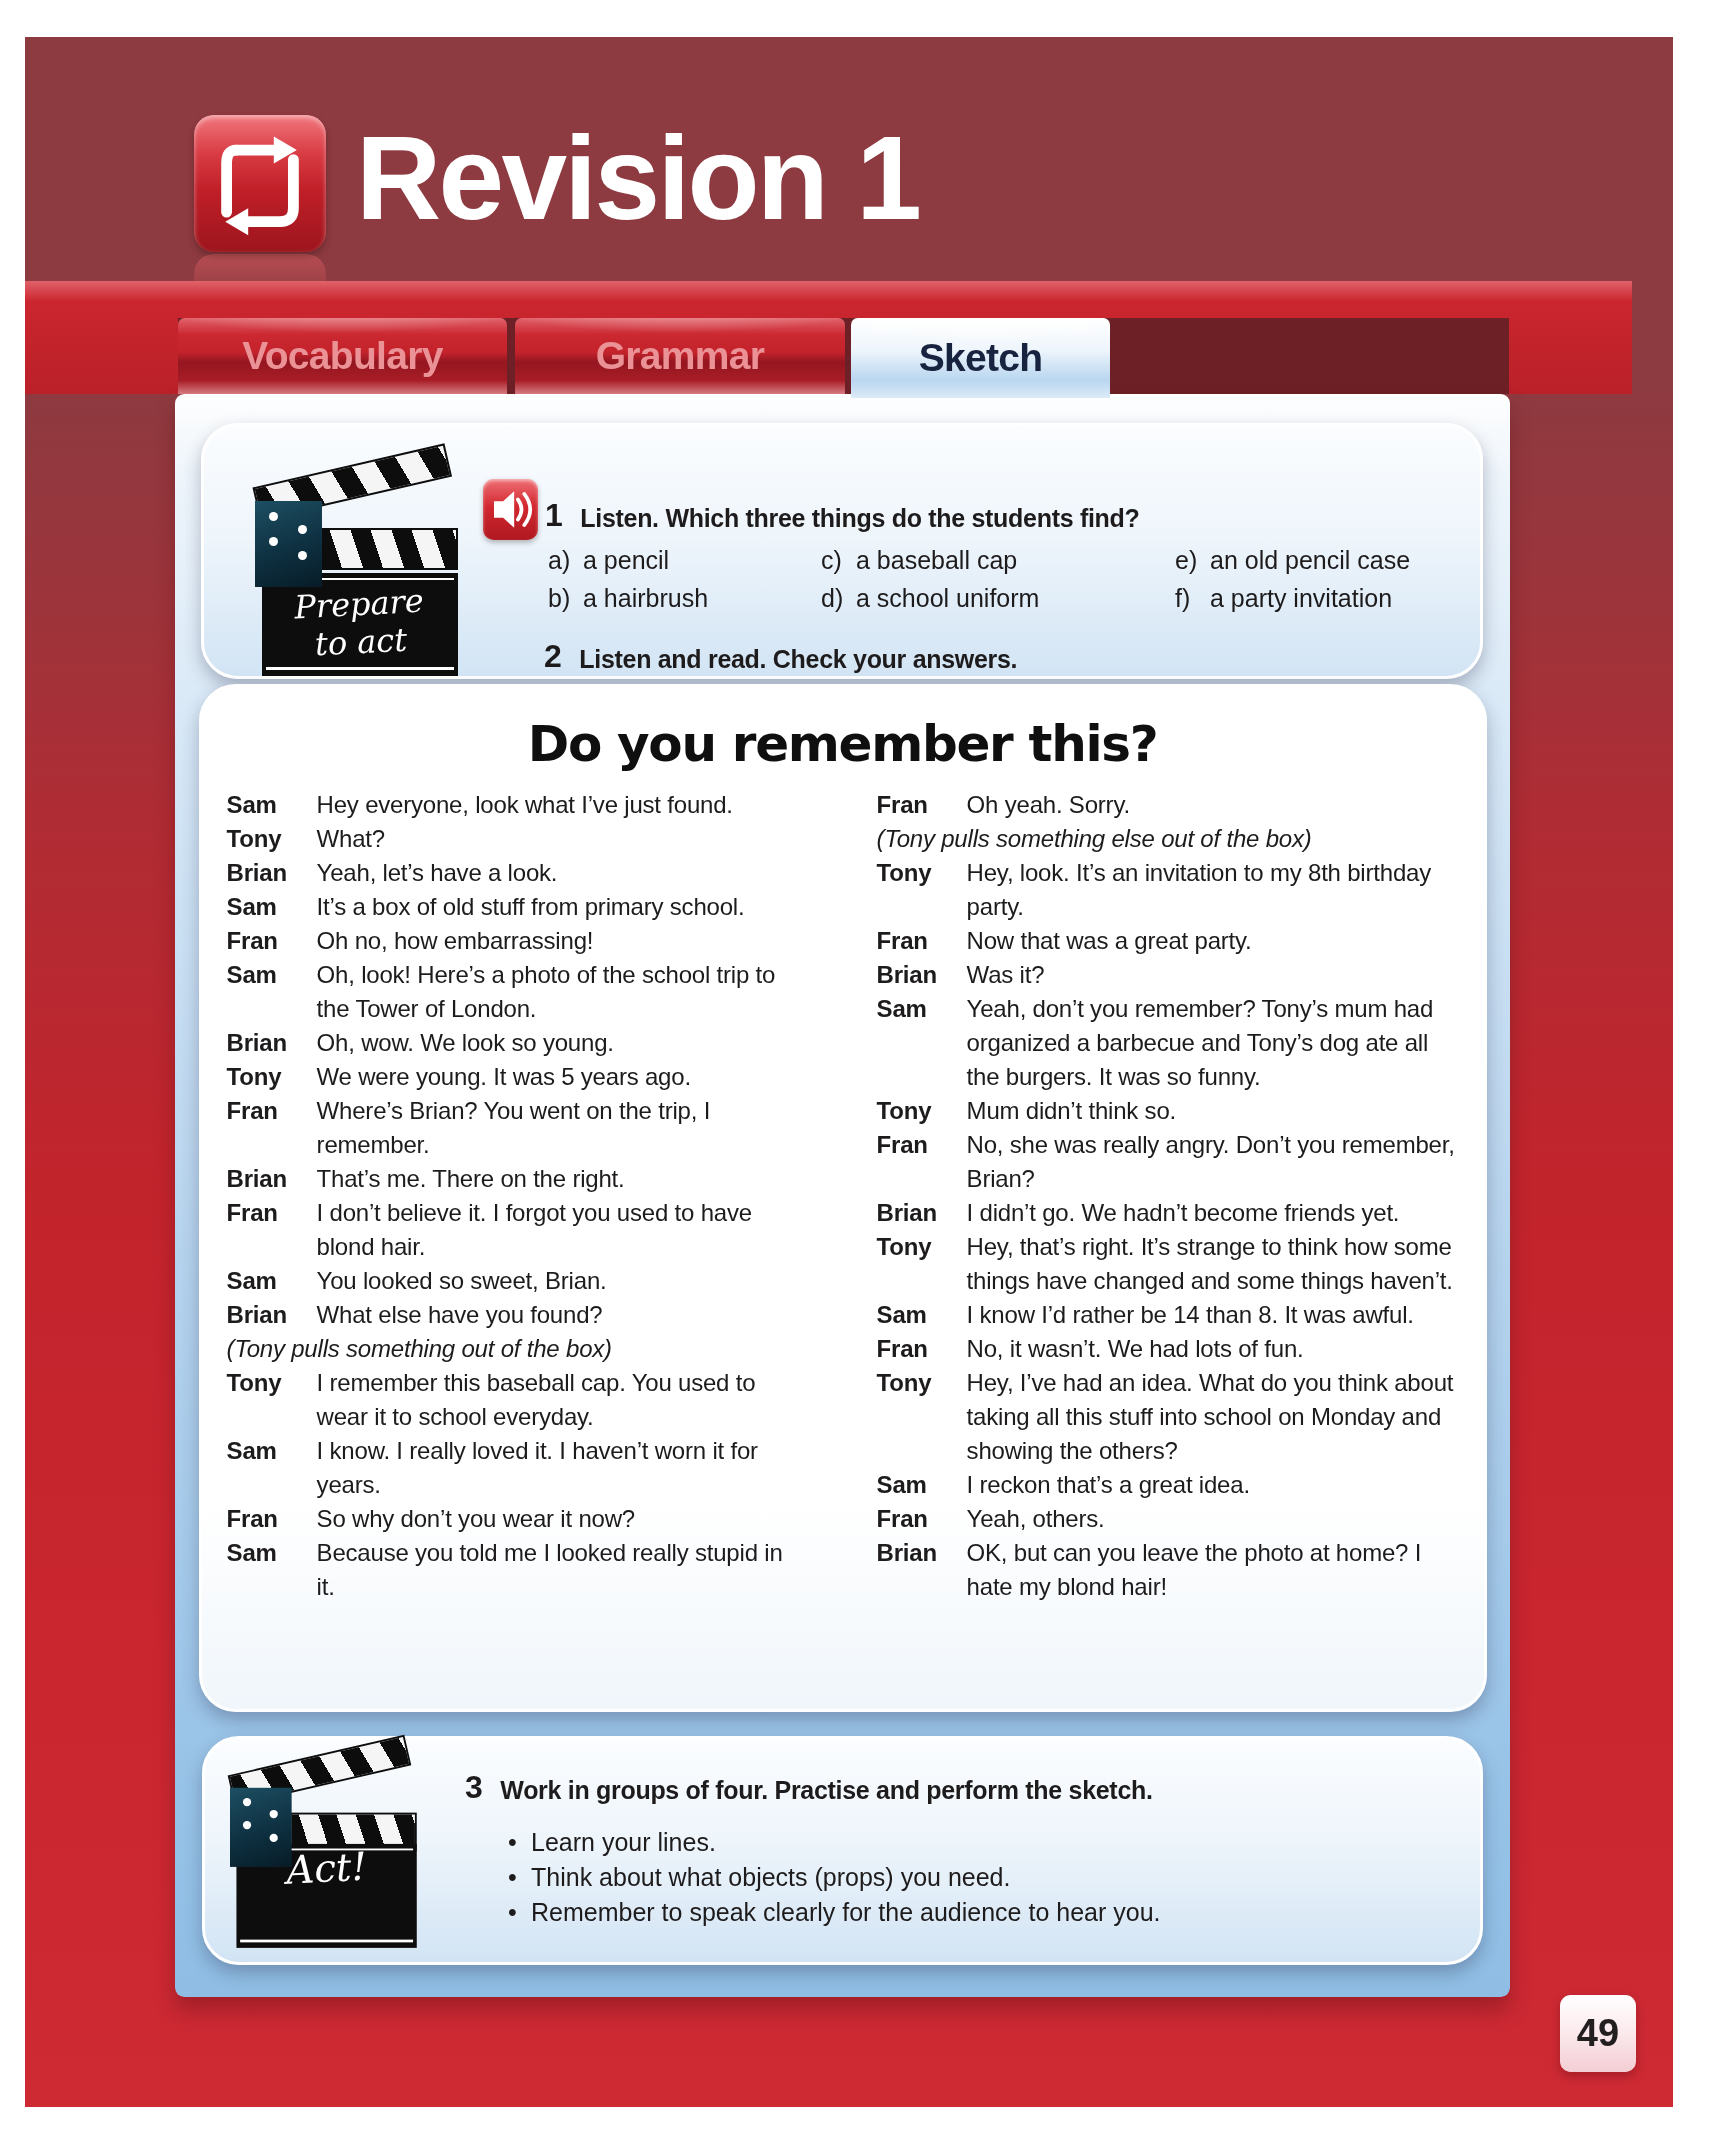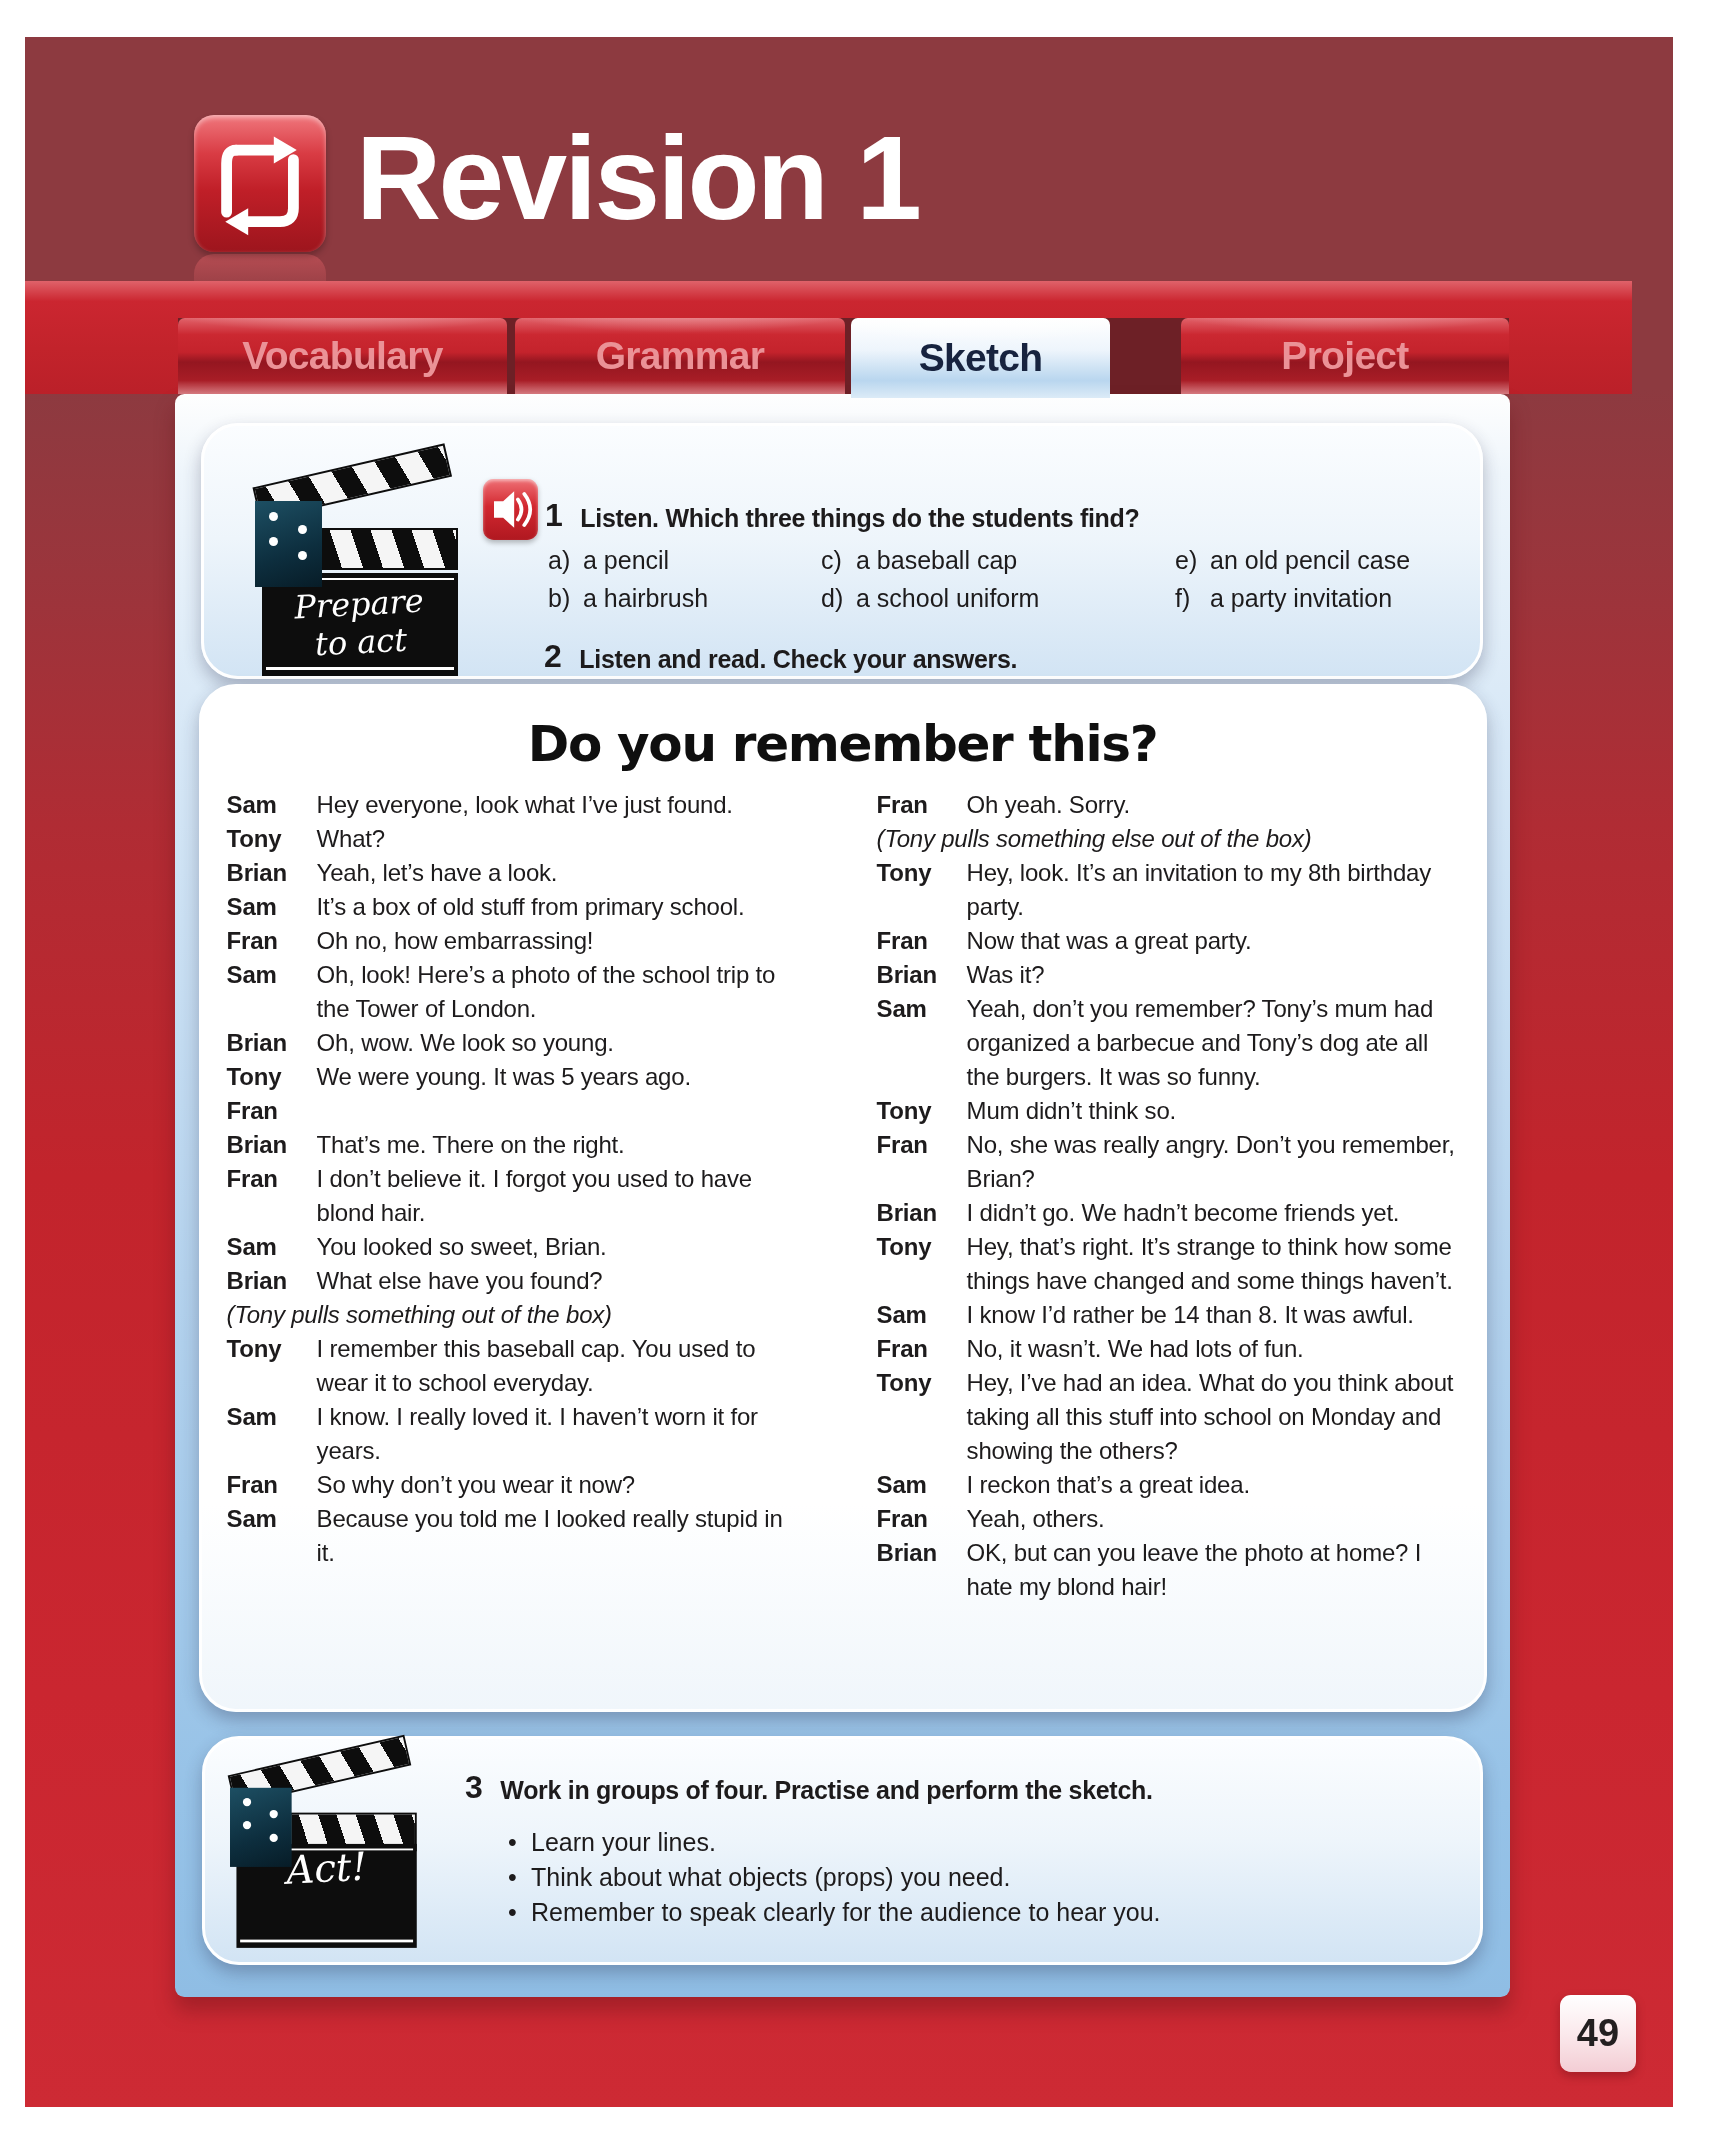--- a/index.html
+++ b/index.html
@@ -123,21 +123,20 @@
       </div>
       <div class="header-title">Revision 1</div>
     </div>
 
     <div class="tab-band"></div>
     <div class="tab-strip"></div>
     <div class="tabs">
         <div class="tab">Vocabulary</div>
         <div class="tab">Grammar</div>
         <div class="tab active">Sketch</div>
-        <div class="tab">Project</div>
       </div>
 
     <div class="panel">
 
       <div class="box prepare-box">
         <div class="clap" style="left:51px;top:35px;">
           <div class="bar-top"></div>
           <div class="teal">
             <span class="dot d1"></span>
               <span class="dot d2"></span>
@@ -225,20 +224,21 @@
             <div class="dline">
               <span class="dname">Brian</span>
               <span class="dtext">Oh, wow. We look so young.</span>
             </div>
             <div class="dline">
               <span class="dname">Tony</span>
               <span class="dtext">We were young. It was 5 years ago.</span>
             </div>
             <div class="dline">
               <span class="dname">Fran</span>
+              <span class="dtext">Where’s Brian? You went on the trip, I remember.</span>
             </div>
             <div class="dline">
               <span class="dname">Brian</span>
               <span class="dtext">That’s me. There on the right.</span>
             </div>
             <div class="dline">
               <span class="dname">Fran</span>
               <span class="dtext">I don’t believe it. I forgot you used to have blond hair.</span>
             </div>
             <div class="dline">

